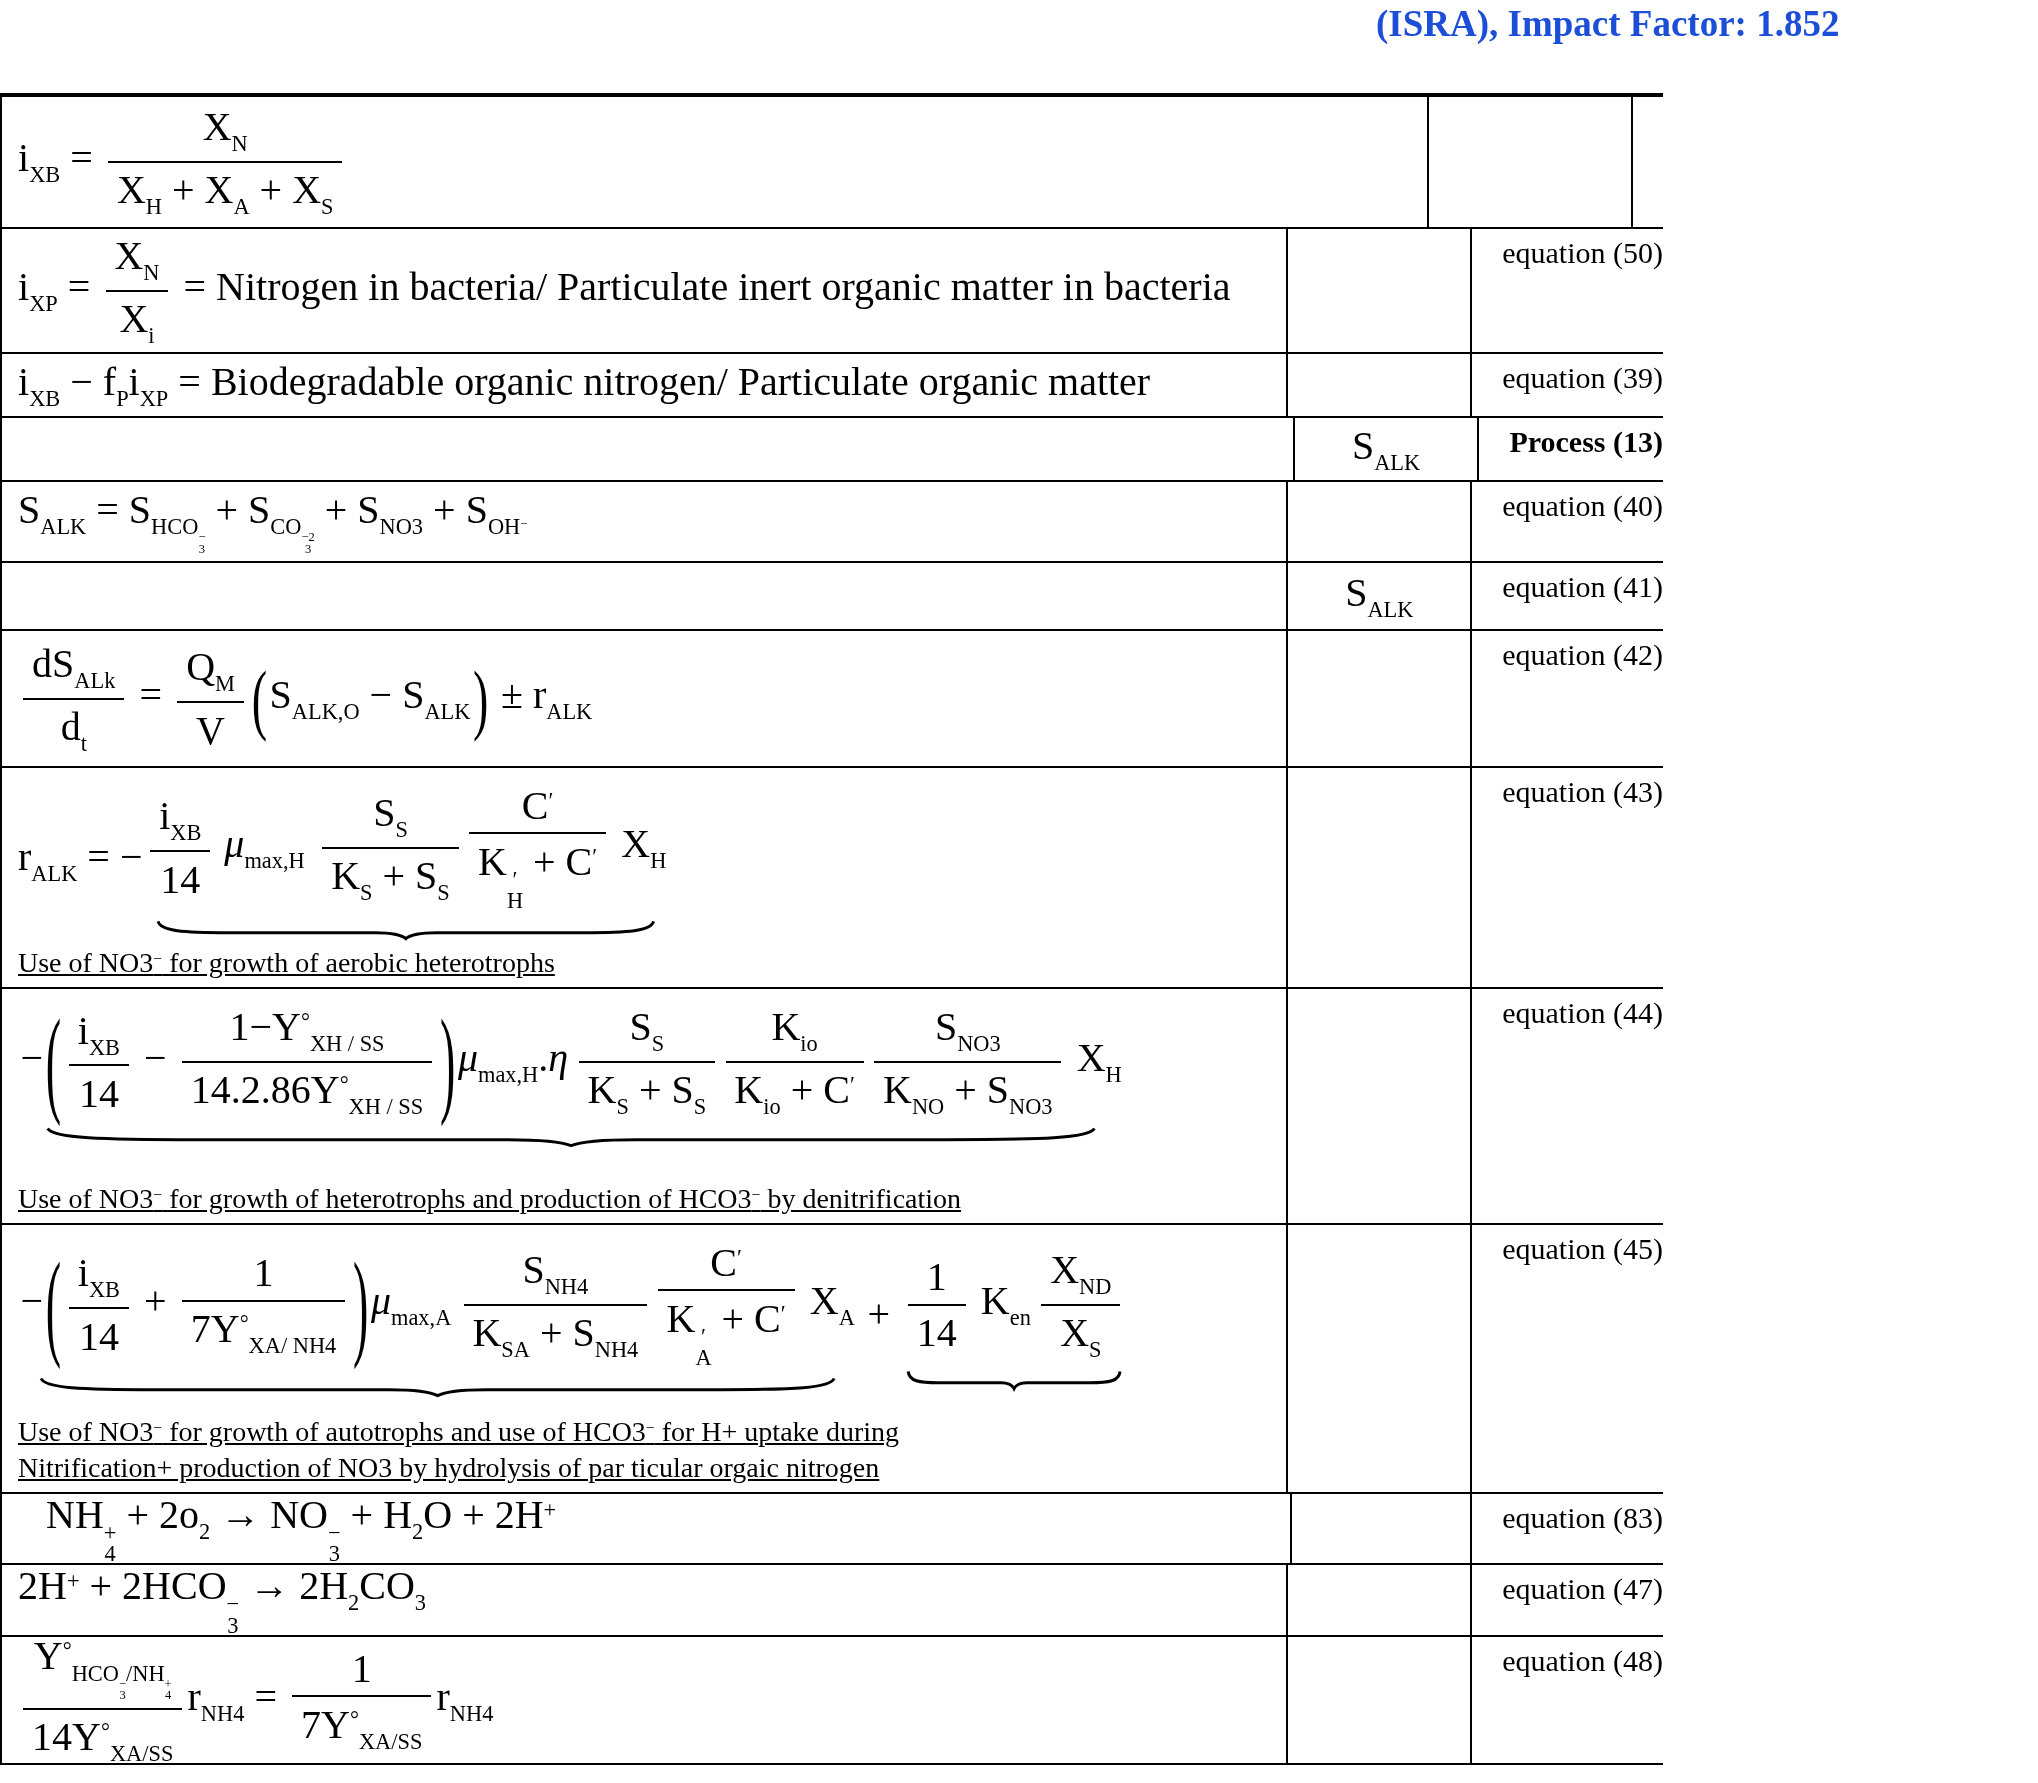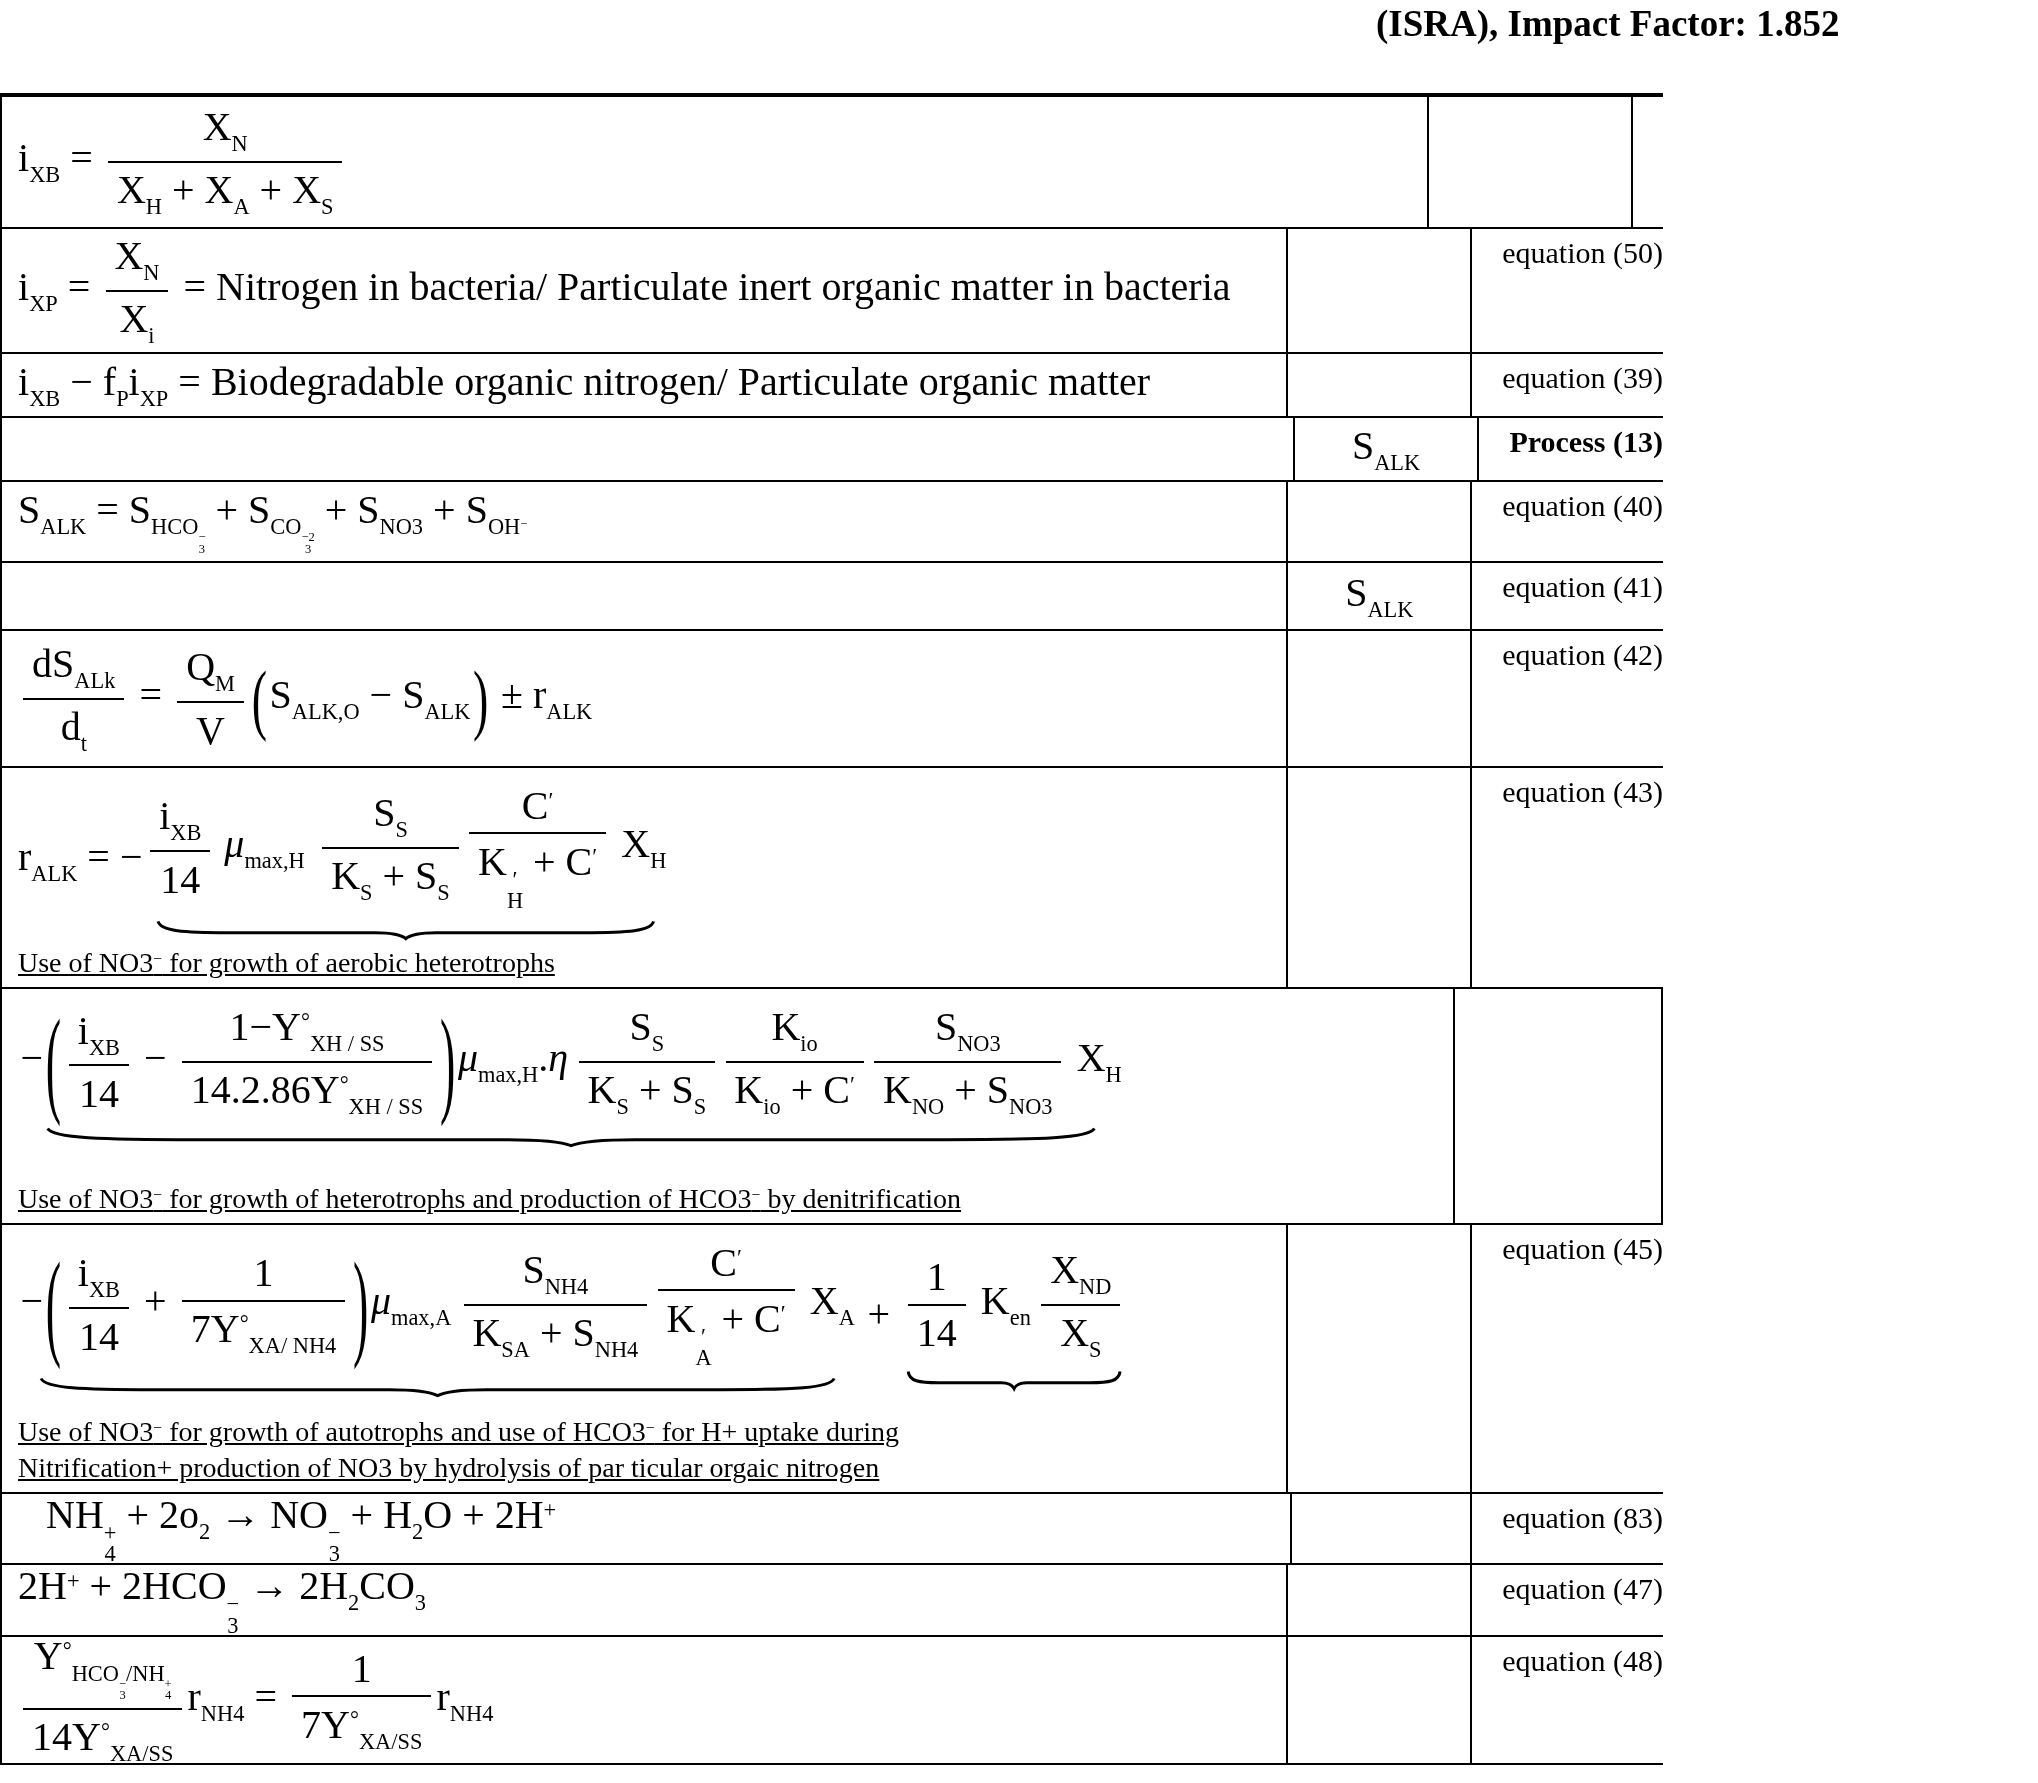--- a/index.html
+++ b/index.html
@@ -36,21 +36,21 @@
            padding:0 2.6px;}
   .m-ub{display:inline-flex;flex-direction:column;align-items:center;vertical-align:middle;
         margin:0 2.6px;}
   .m-ub .ubc{display:inline-block;white-space:nowrap;}
   .m-ub svg{display:block;width:97%;height:19.4px;margin-top:7px;overflow:visible;}
   .m-sp{display:inline-block;}
 </style>
 </head>
 <body>
 
-<div class="header-line" style="color: #000000;">(ISRA), Impact Factor: 1.852</div>
+<div class="header-line" style="color: #1d4ed8;">(ISRA), Impact Factor: 1.852</div>
 
 <div class="eq-table" id="eqtable">
     <div class="trow" style="height: 132px;">
       <div class="c1">
         <div class="eq">i<span class="m-sub">XB</span>  = <span class="m-frac"><span class="m-num">X<span class="m-sub">N</span></span><span class="m-den">X<span class="m-sub">H</span> + X<span class="m-sub">A</span> + X<span class="m-sub">S</span></span></span></div>
       </div>
       <div class="c2"></div>
       <div class="c3"></div>
     </div>
     <div class="trow" style="height: 125px;">
@@ -133,20 +133,21 @@
               </span><span class="m-em">μ</span><span class="m-sub">max,H</span>.<span class="m-em">η</span><span class="m-sp" style="width: 5.3px;"></span><span class="m-frac"><span class="m-num">S<span class="m-sub">S</span></span><span class="m-den">K<span class="m-sub">S</span> + S<span class="m-sub">S</span></span></span><span class="m-frac"><span class="m-num">K<span class="m-sub">io</span></span><span class="m-den">K<span class="m-sub">io</span> + C<span class="m-sup">′</span></span></span><span class="m-frac"><span class="m-num">S<span class="m-sub">NO3</span></span><span class="m-den">K<span class="m-sub">NO</span> + S<span class="m-sub">NO3</span></span></span> X<span class="m-sub">H</span></span>
             <svg viewBox="0 0 200 26" preserveAspectRatio="none">
               <path d="M2,2 C3,15 12,17 30,17 L88,17 C94,17 98,19 100,25 C102,19 106,17 112,17 L170,17 C188,17 197,15 198,2" fill="none" stroke="#000" stroke-width="3" vector-effect="non-scaling-stroke"></path>
             </svg>
           </span></div>
         <div class="capbox">
           <div class="caption">Use of NO3<span class="m-sup">−</span> for growth of heterotrophs and production of HCO3<span class="m-sup">−</span> by denitrification</div>
         </div>
       </div>
       <div class="c2"></div>
+      <div class="c3"><span class="label">equation (44)</span></div>
     </div>
     <div class="trow" style="height: 269px;">
       <div class="c1 withcap">
         <div class="eq"><span class="m-ub">
             <span class="ubc">−<span class="m-parwrap">
                 <span class="m-paren" style="transform: scaleY(2.6);">(</span>
                 <span class="m-parc"><span class="m-frac"><span class="m-num">i<span class="m-sub">XB</span></span><span class="m-den">14</span></span> + <span class="m-frac"><span class="m-num">1</span><span class="m-den">7Y<span class="m-sup">°</span><span class="m-sub">XA/ NH4</span></span></span></span>
                 <span class="m-paren" style="transform: scaleY(2.6);">)</span>
               </span><span class="m-em">μ</span><span class="m-sub">max,A</span><span class="m-sp" style="width: 7px;"></span><span class="m-frac"><span class="m-num">S<span class="m-sub">NH4</span></span><span class="m-den">K<span class="m-sub">SA</span> + S<span class="m-sub">NH4</span></span></span><span class="m-frac"><span class="m-num">C<span class="m-sup">′</span></span><span class="m-den">K<span class="m-ss">
                     <span class="up">′</span>

